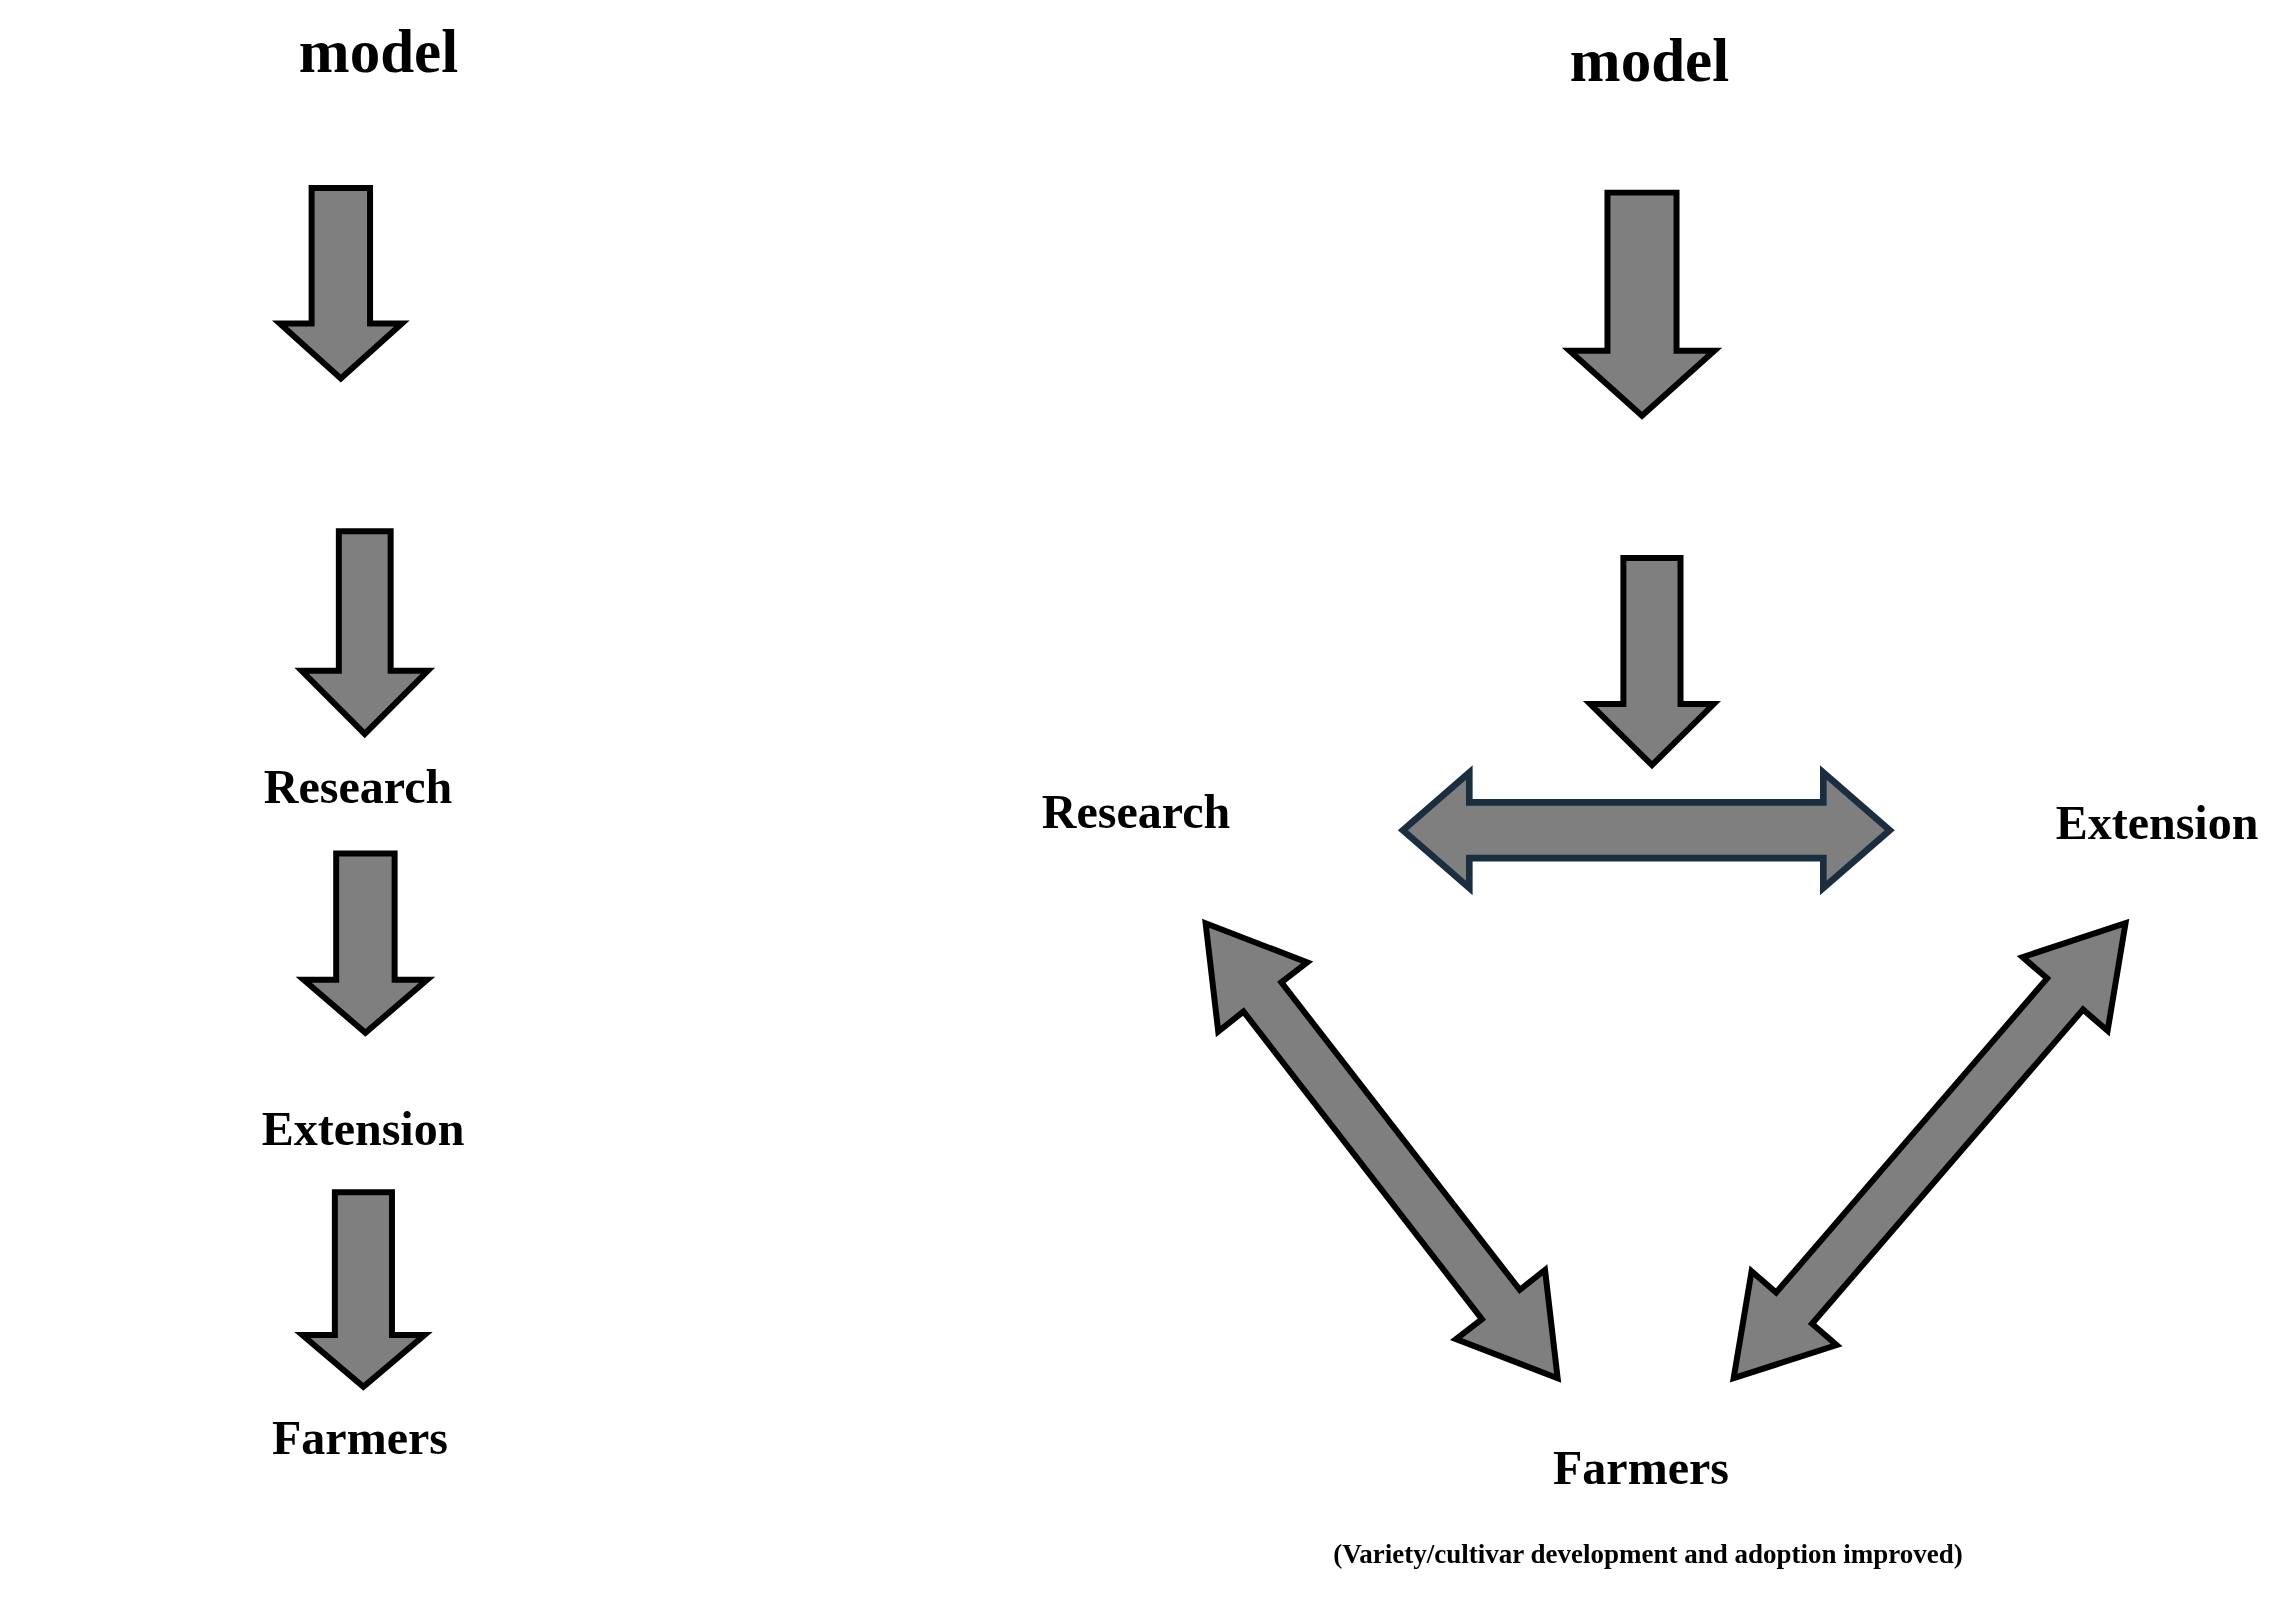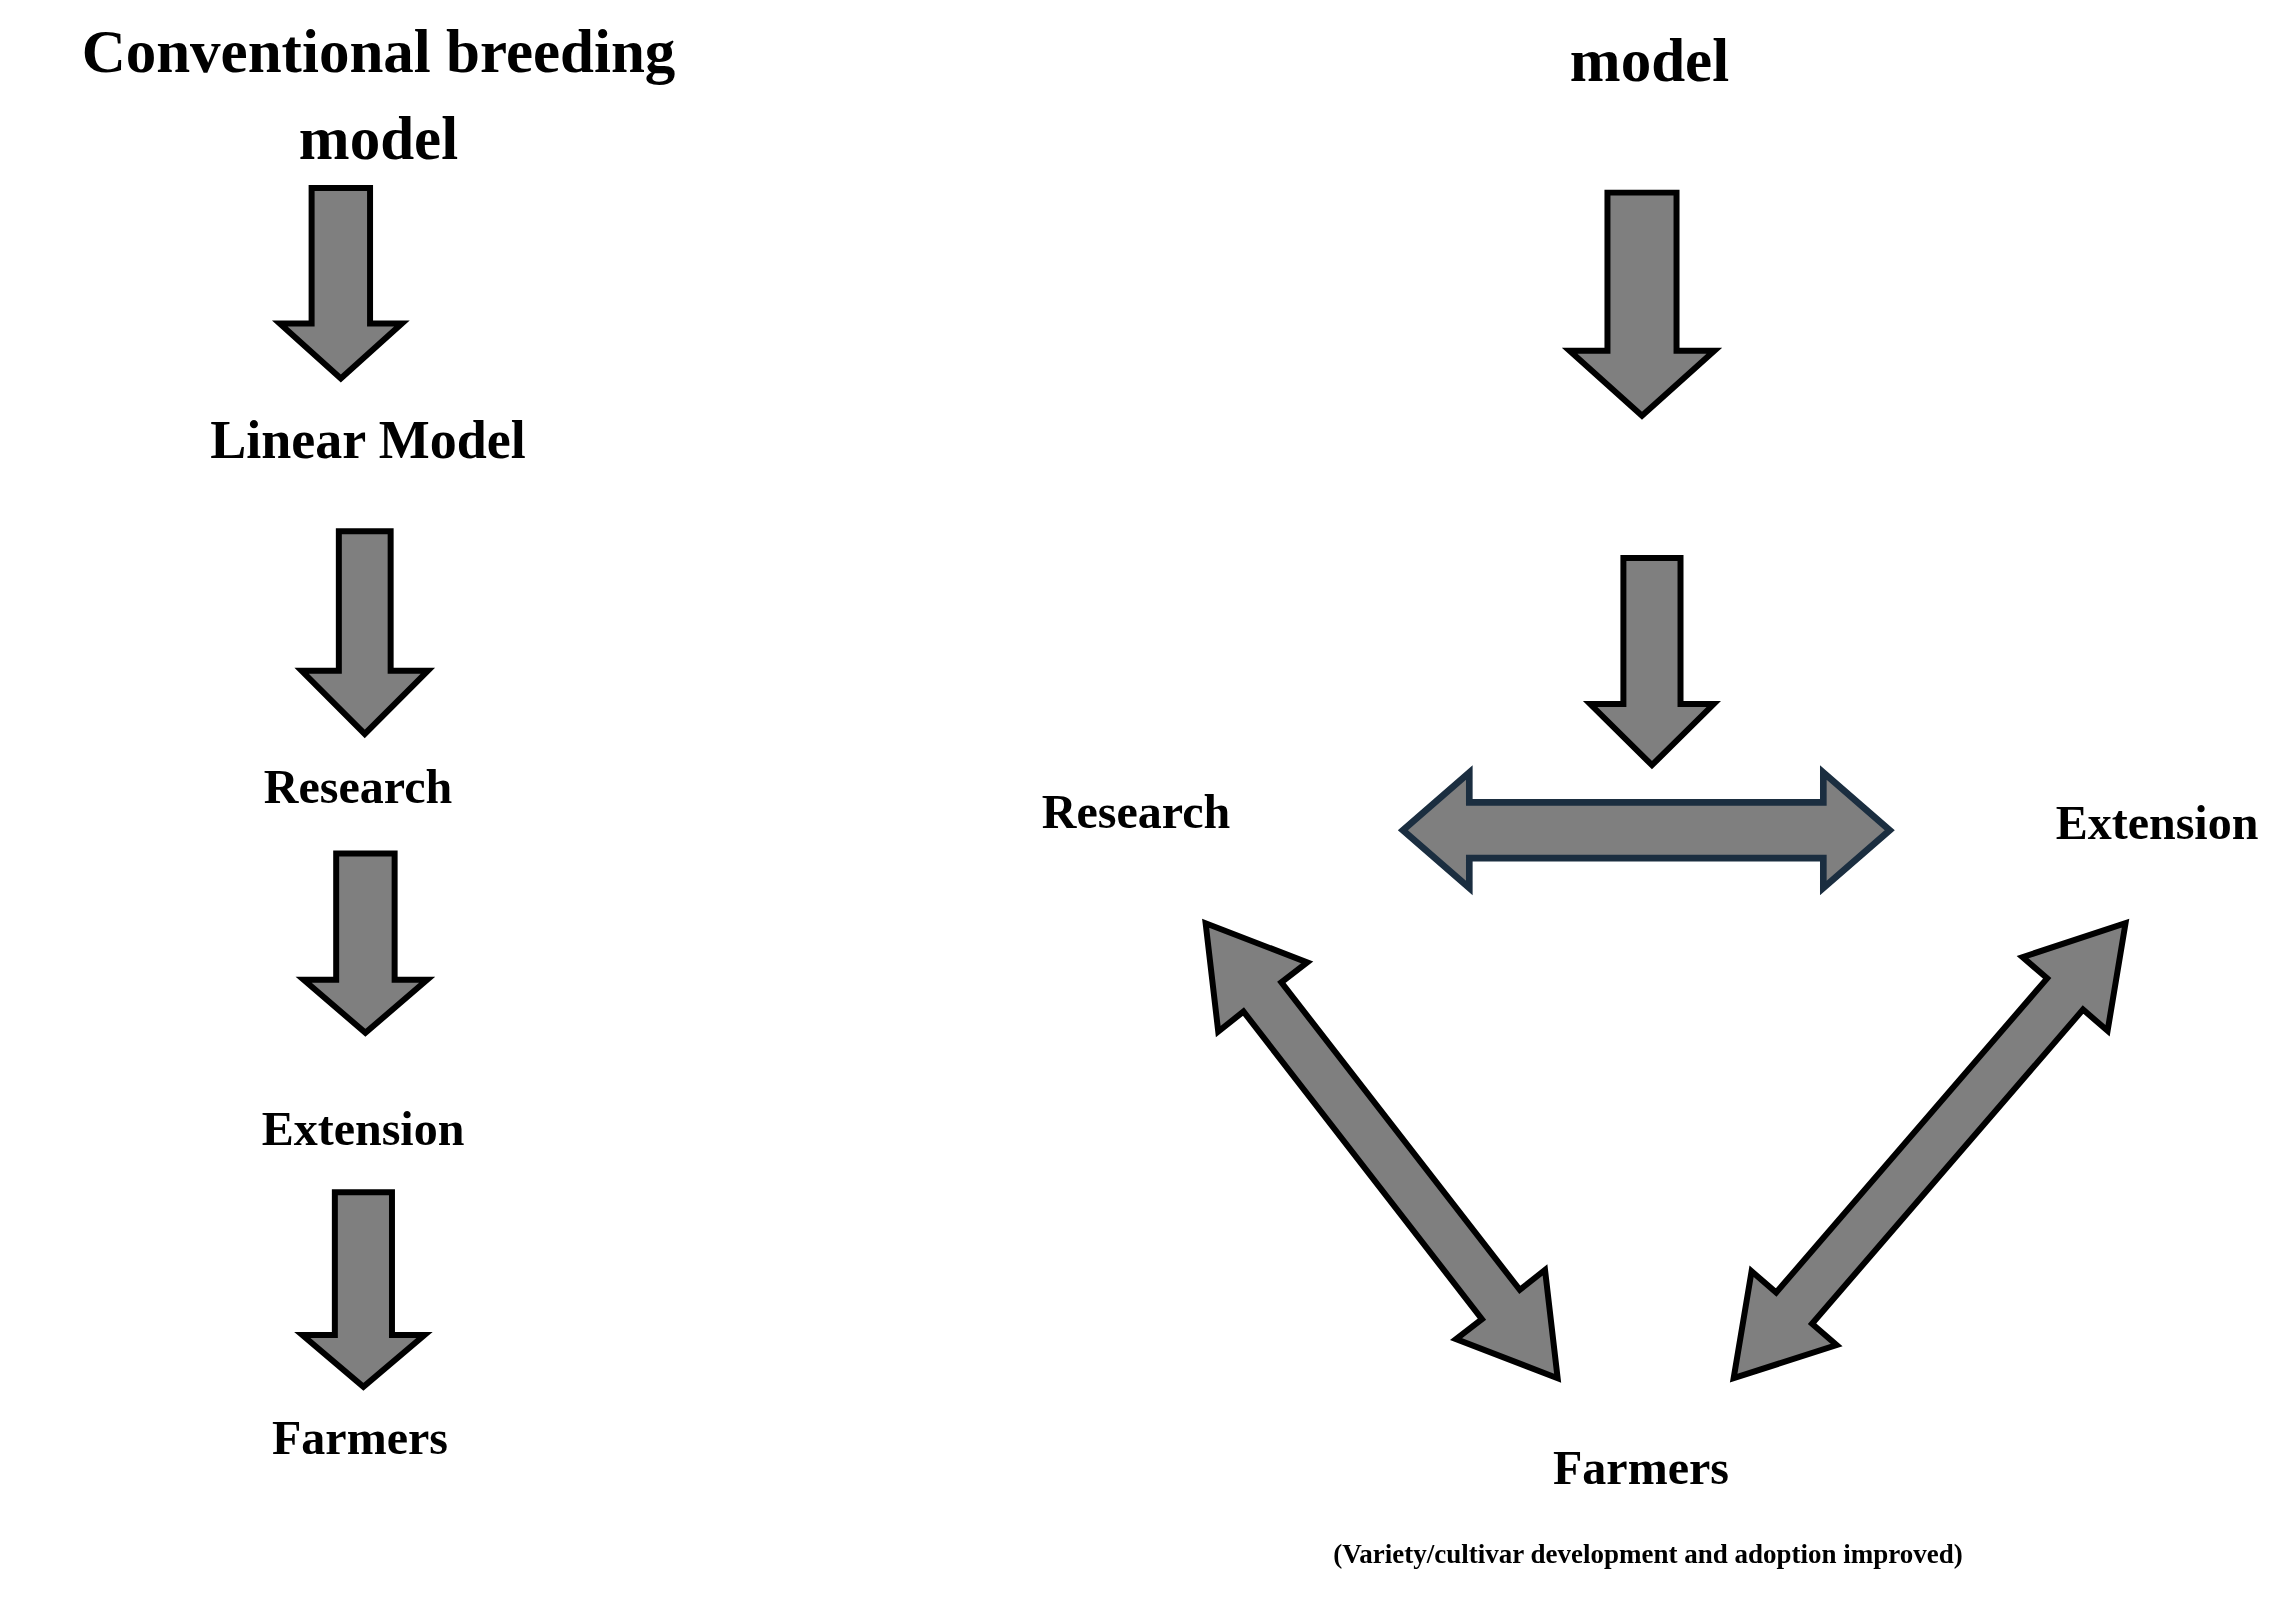--- a/index.html
+++ b/index.html
@@ -81,24 +81,22 @@
     <polygon class="arrow" points="2444,840 2530,840 2530,1060 2580,1060 2487,1152 2394,1060 2444,1060"></polygon>
 
     <polygon class="arrow-h" points="2112,1250 2212,1163 2212,1208 2745,1208 2745,1163 2845,1250 2745,1337 2745,1292 2212,1292 2212,1337"></polygon>
 
     <polygon class="arrow" points="1815,1390 1834,1553 1872,1523 2231,1986 2192,2016 2345,2075 2326,1912 2288,1942 1929,1479 1968,1449"></polygon>
 
     <polygon class="arrow" points="2610,2075 2765,2025 2728,1993 3136,1520 3173,1552 3200,1390 3045,1441 3082,1473 2674,1946 2637,1914"></polygon>
   </svg>
 
   <div class="label col-title title-left">
-    <div>Conventional breeding</div>
     <div>model</div>
   </div>
-  <div class="label model-label linear-model">Linear Model</div>
   <div class="label node-label research-left">Research</div>
   <div class="label node-label extension-left">Extension</div>
   <div class="label node-label farmers-left">Farmers</div>
 
   <div class="label col-title title-right">
     <div>model</div>
   </div>
   <div class="label node-label research-right">Research</div>
   <div class="label node-label extension-right">Extension</div>
   <div class="label node-label farmers-right">Farmers</div>

